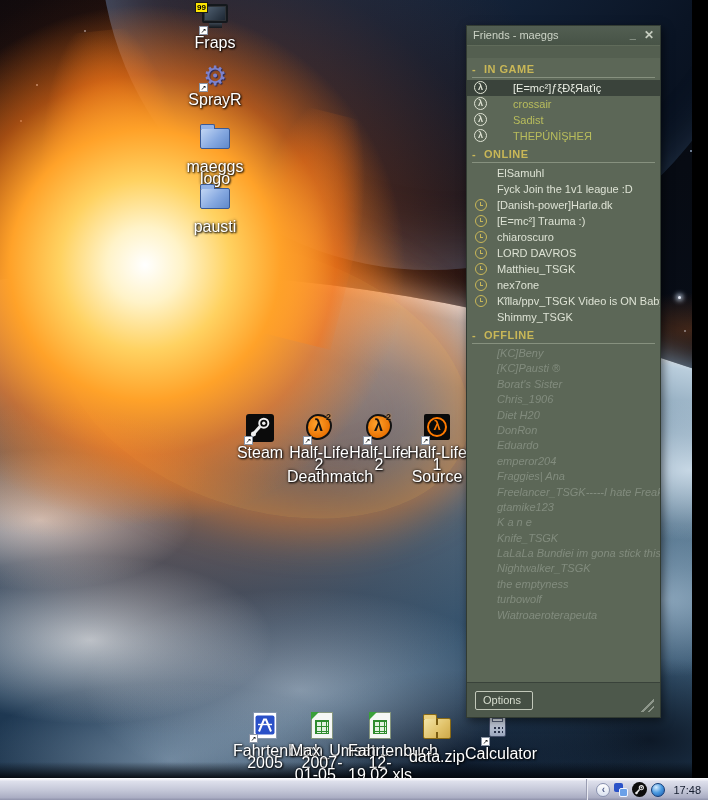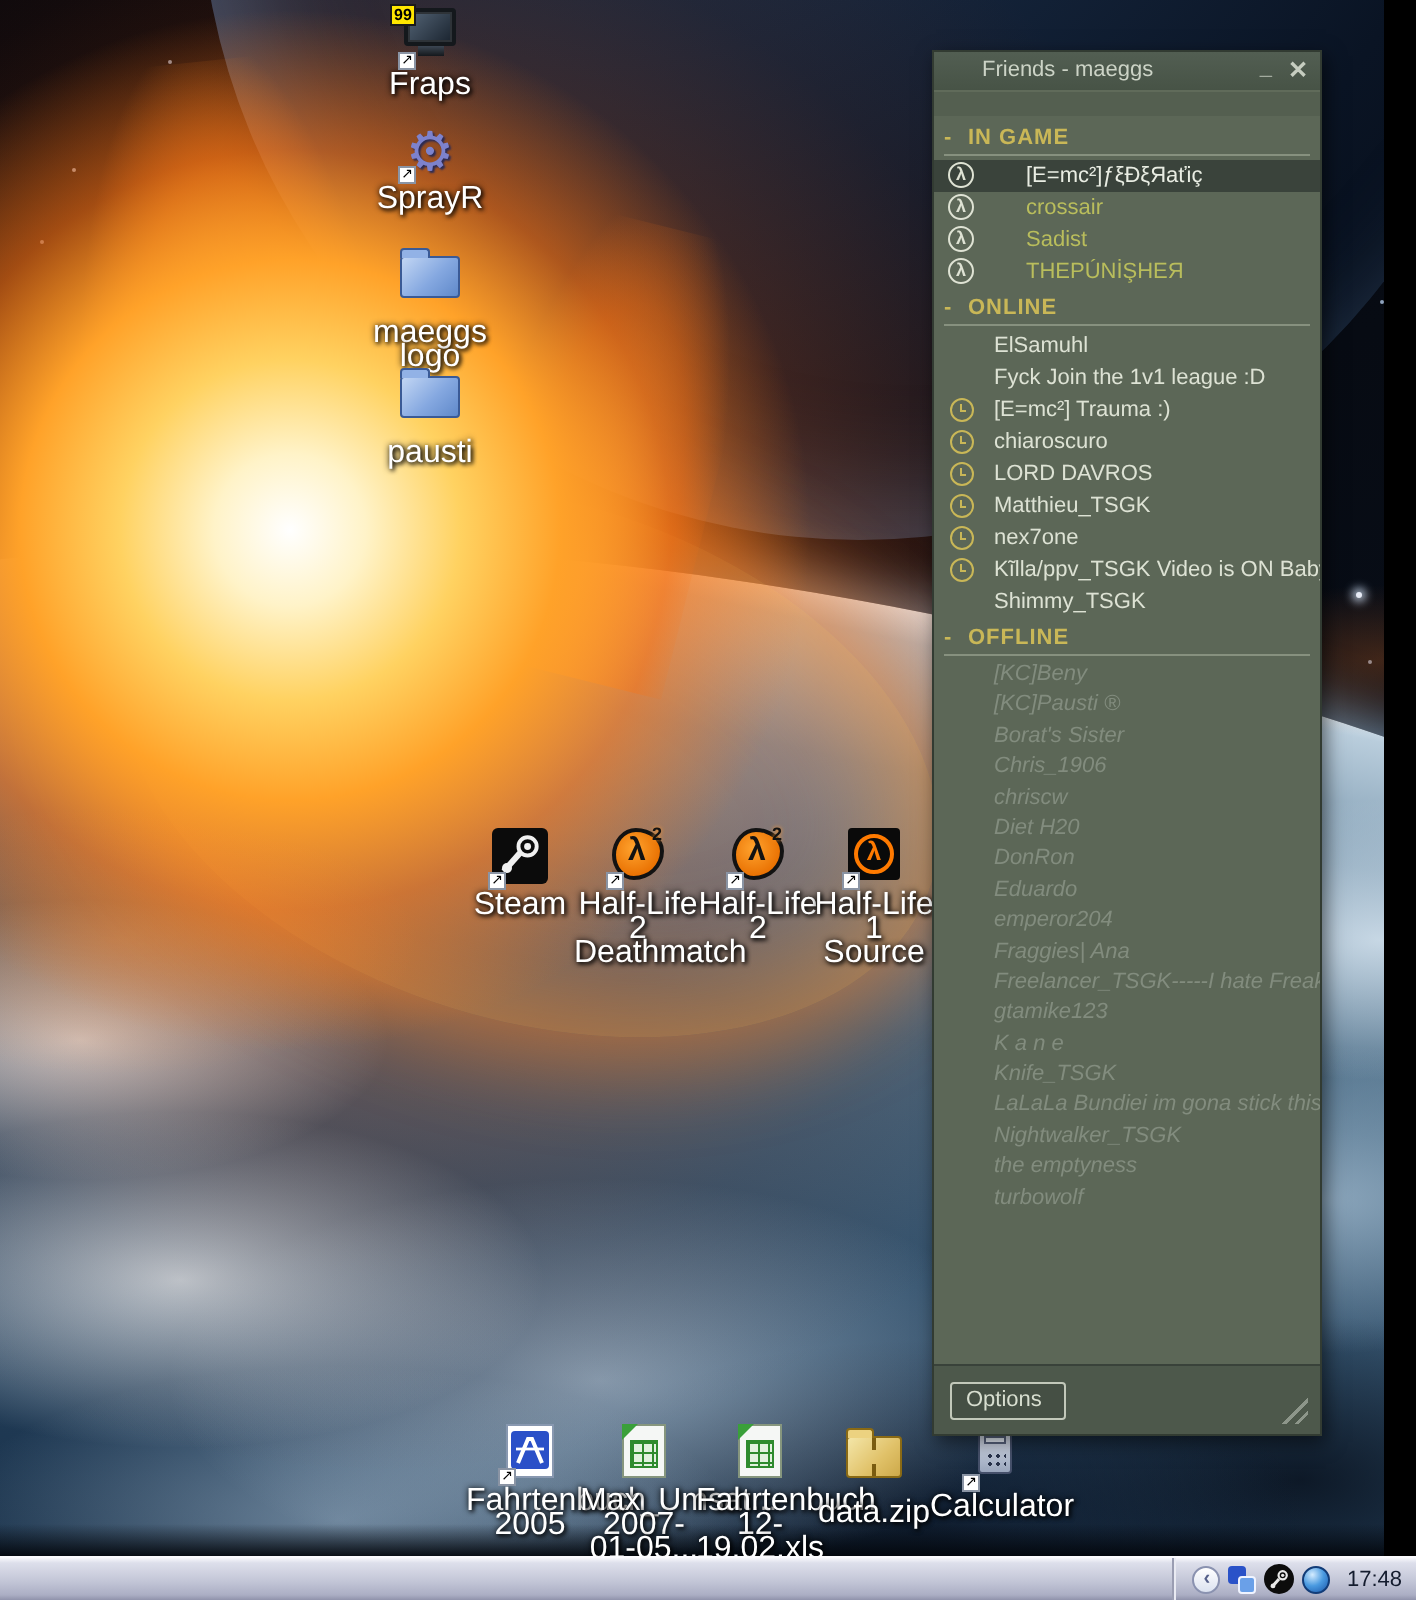--- a/index.html
+++ b/index.html
@@ -104,21 +104,21 @@
   .icon-calc::before{content:"";position:absolute;left:2px;top:2px;right:2px;height:4px;
     background:#eef6ff;border:1px solid #5a6680;box-sizing:border-box;}
   .icon-calc::after{content:"";position:absolute;left:3px;top:10px;right:2px;bottom:2px;
     background-image:radial-gradient(#28324a 1px,transparent 1px);background-size:4px 4px;}
 
   
   #friends-window{position:absolute;left:466px;top:25px;width:195px;height:693px;
     border:1px solid #323b32;box-sizing:border-box;background:#5c6757;
     box-shadow:2px 3px 9px rgba(0,0,0,.55);font-size:11px;}
   .fw-titlebar{position:absolute;top:0;left:0;right:0;height:19px;
-    background:linear-gradient(#525e52,#475346);color:#ccd3c6;line-height:19px;padding-left:24px;box-sizing:border-box;}
+    background:linear-gradient(#525e52,#475346);color:#ccd3c6;line-height:19px;padding-left:6px;box-sizing:border-box;}
   .fw-controls{position:absolute;right:6px;top:0;height:19px;display:flex;gap:8px;align-items:center;}
   .fw-min{color:#c6cdc0;font-weight:bold;line-height:10px;height:13px;}
   .fw-close{color:#c6cdc0;font-weight:bold;font-size:12px;}
   .fw-band{position:absolute;top:19px;left:0;right:0;height:13px;background:#545f50;
     border-top:1px solid #606b5a;box-sizing:border-box;}
   .fw-list{position:absolute;top:32px;bottom:35px;left:0;right:0;background:#5c6757;
     overflow:hidden;padding-top:5px;}
   .fw-header{position:relative;height:15px;margin:4px 5px 2px 5px;color:#c9b757;
     font-weight:bold;letter-spacing:.5px;border-bottom:1px solid #87917f;padding-left:12px;box-sizing:border-box;line-height:12px;}
   .fw-header:first-child{margin-top:0;}
@@ -333,46 +333,47 @@
     <div class="fw-band"></div>
     <div class="fw-list">
         <div class="fw-header"><span class="fw-dash">-</span><span class="fw-htext">IN GAME</span></div>
         <div class="fw-row ingame selected"><span class="st st-ingame">λ</span><span class="name">[E=mc²]ƒξÐξЯaťiç</span></div>
         <div class="fw-row ingame"><span class="st st-ingame">λ</span><span class="name">crossair</span></div>
         <div class="fw-row ingame"><span class="st st-ingame">λ</span><span class="name">Sadist</span></div>
         <div class="fw-row ingame"><span class="st st-ingame">λ</span><span class="name">THEPÚNİŞHEЯ</span></div>
         <div class="fw-header"><span class="fw-dash">-</span><span class="fw-htext">ONLINE</span></div>
         <div class="fw-row online"><span class="name">ElSamuhl</span></div>
         <div class="fw-row online"><span class="name">Fyck Join the 1v1 league :D</span></div>
+        <div class="fw-row away"><span class="st st-away"></span><span class="name">[Danish-power]Harlø.dk</span></div>
         <div class="fw-row away"><span class="st st-away"></span><span class="name">[E=mc²] Trauma :)</span></div>
         <div class="fw-row away"><span class="st st-away"></span><span class="name">chiaroscuro</span></div>
         <div class="fw-row away"><span class="st st-away"></span><span class="name">LORD DAVROS</span></div>
         <div class="fw-row away"><span class="st st-away"></span><span class="name">Matthieu_TSGK</span></div>
         <div class="fw-row away"><span class="st st-away"></span><span class="name">nex7one</span></div>
         <div class="fw-row away"><span class="st st-away"></span><span class="name">Kĩlla/ppv_TSGK Video is ON Baby 4 real !!!!!</span></div>
         <div class="fw-row snooze"><span class="st st-snooze">z²</span><span class="name">Shimmy_TSGK</span></div>
         <div class="fw-header"><span class="fw-dash">-</span><span class="fw-htext">OFFLINE</span></div>
         <div class="fw-row offline"><span class="name">[KC]Beny</span></div>
         <div class="fw-row offline"><span class="name">[KC]Pausti ®</span></div>
         <div class="fw-row offline"><span class="name">Borat's Sister</span></div>
         <div class="fw-row offline"><span class="name">Chris_1906</span></div>
-        <div class="fw-row offline"><span class="name">chriscw</span></div>
         <div class="fw-row offline"><span class="name">Diet H20</span></div>
         <div class="fw-row offline"><span class="name">DonRon</span></div>
         <div class="fw-row offline"><span class="name">Eduardo</span></div>
         <div class="fw-row offline"><span class="name">emperor204</span></div>
         <div class="fw-row offline"><span class="name">Fraggies| Ana</span></div>
         <div class="fw-row offline"><span class="name">Freelancer_TSGK-----I hate Freaking POSERS</span></div>
         <div class="fw-row offline"><span class="name">gtamike123</span></div>
         <div class="fw-row offline"><span class="name">K a n e</span></div>
         <div class="fw-row offline"><span class="name">Knife_TSGK</span></div>
         <div class="fw-row offline"><span class="name">LaLaLa Bundiei im gona stick this way, LALALA</span></div>
         <div class="fw-row offline"><span class="name">Nightwalker_TSGK</span></div>
         <div class="fw-row offline"><span class="name">the emptyness</span></div>
         <div class="fw-row offline"><span class="name">turbowolf</span></div>
+        <div class="fw-row offline"><span class="name">Wiatroaeroterapeuta</span></div>
       </div>
     <div class="fw-bottombar">
       <div class="options-btn">Options</div>
       <div class="resize-grip"></div>
     </div>
   </div>
 </div>
 
 <div id="taskbar">
   <div class="tray">

